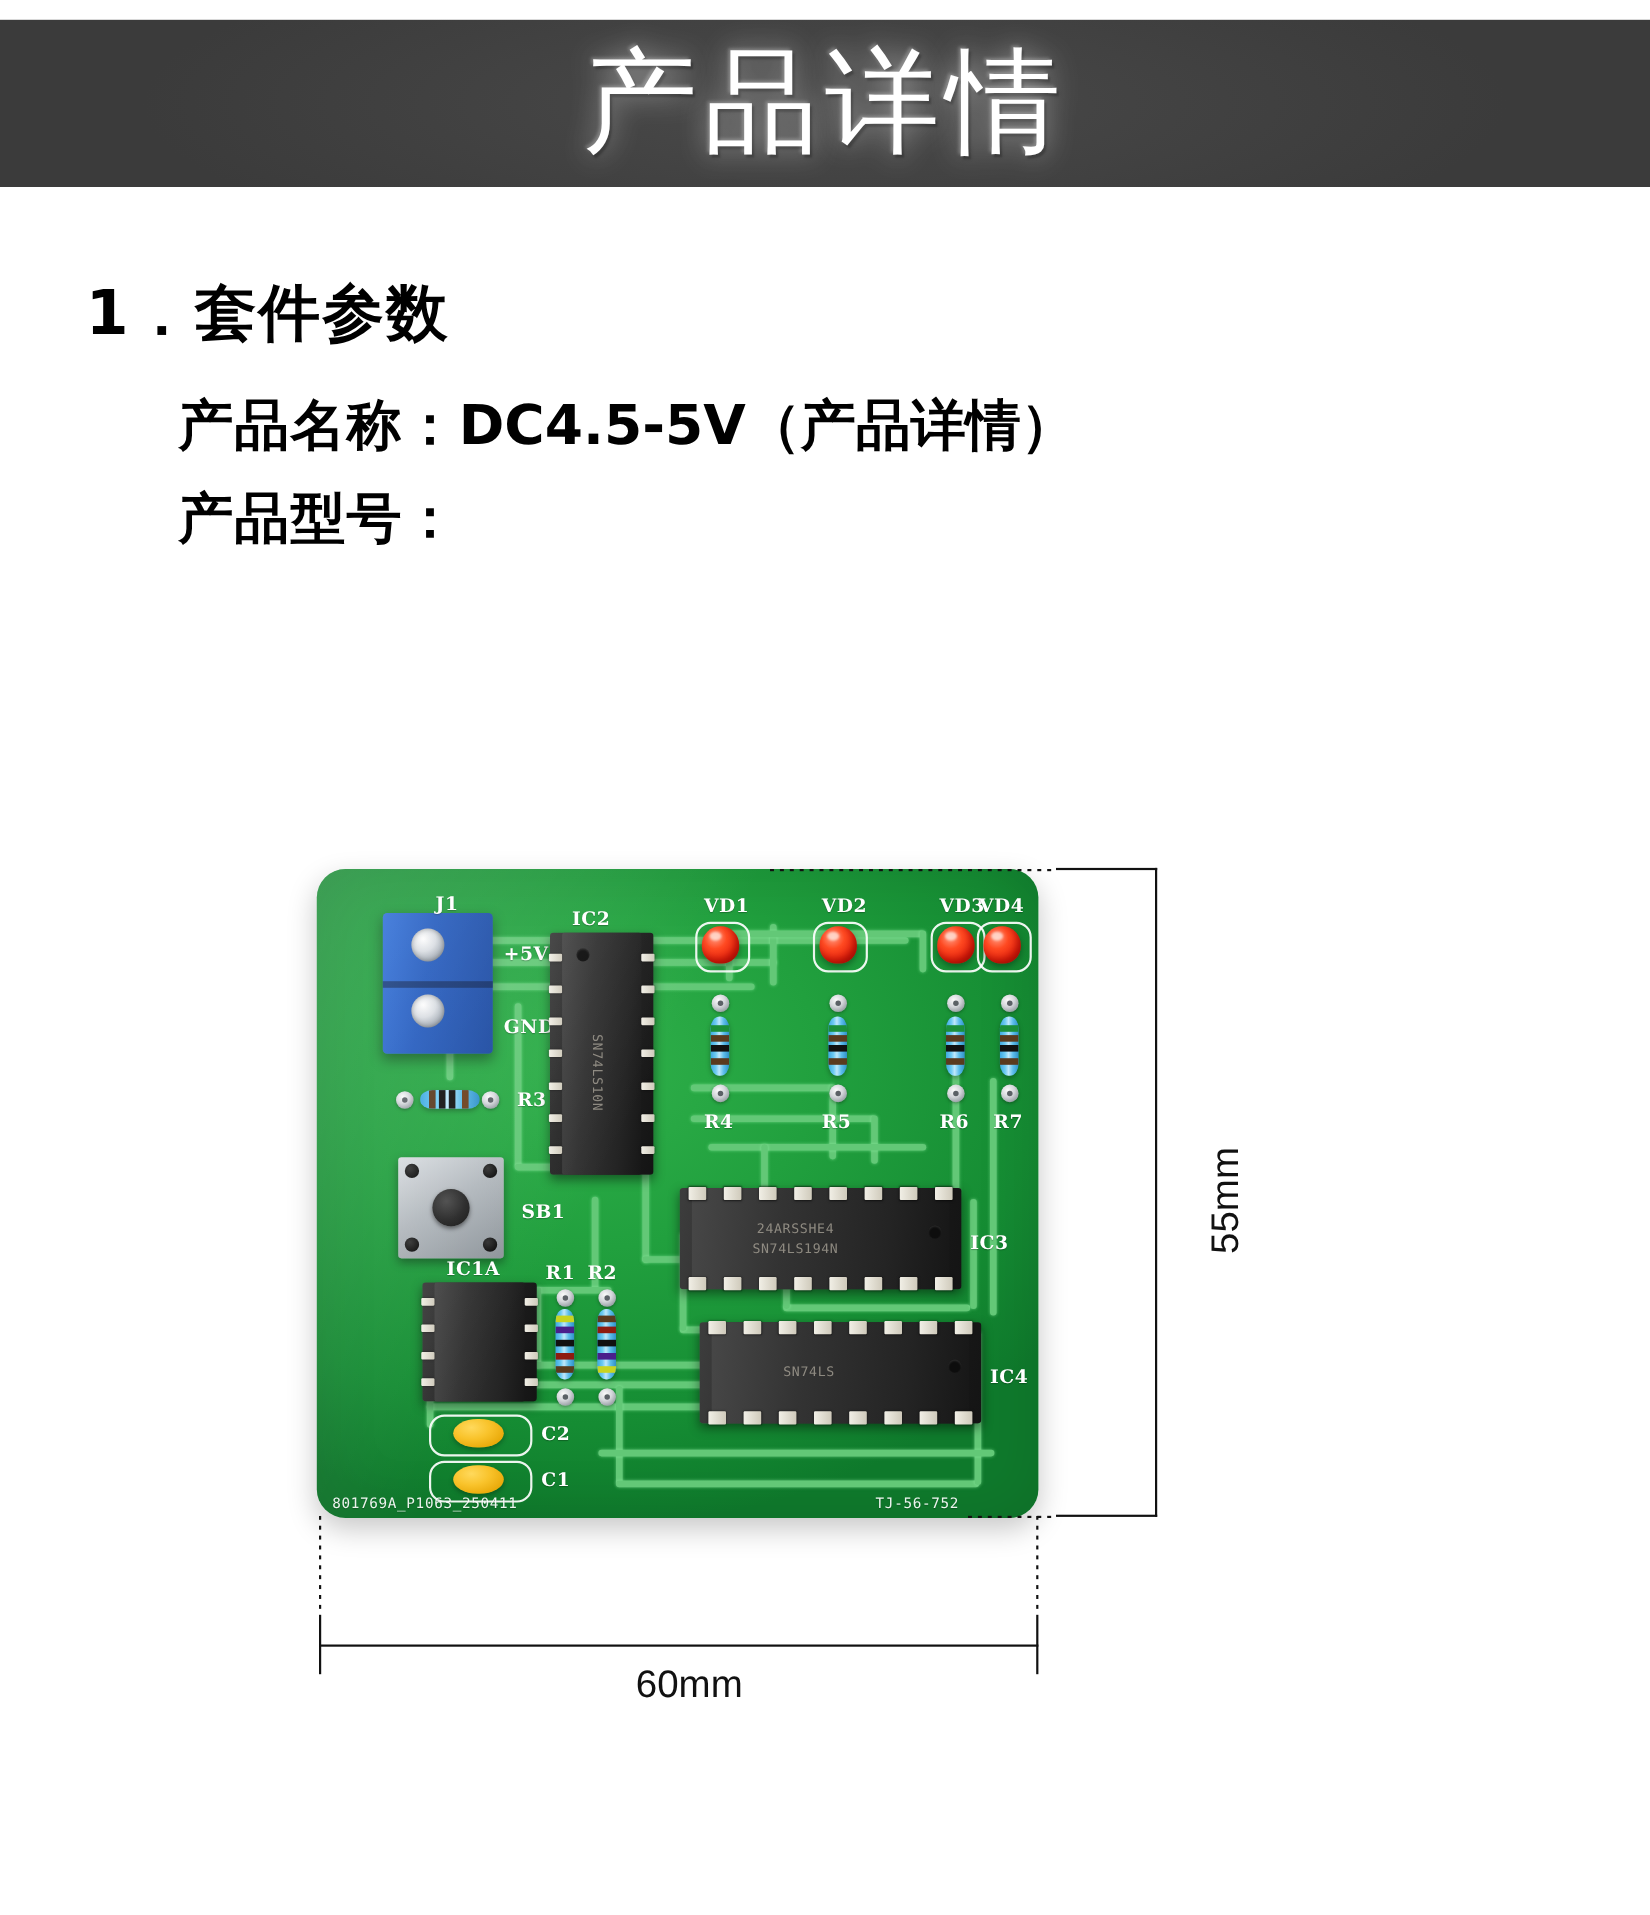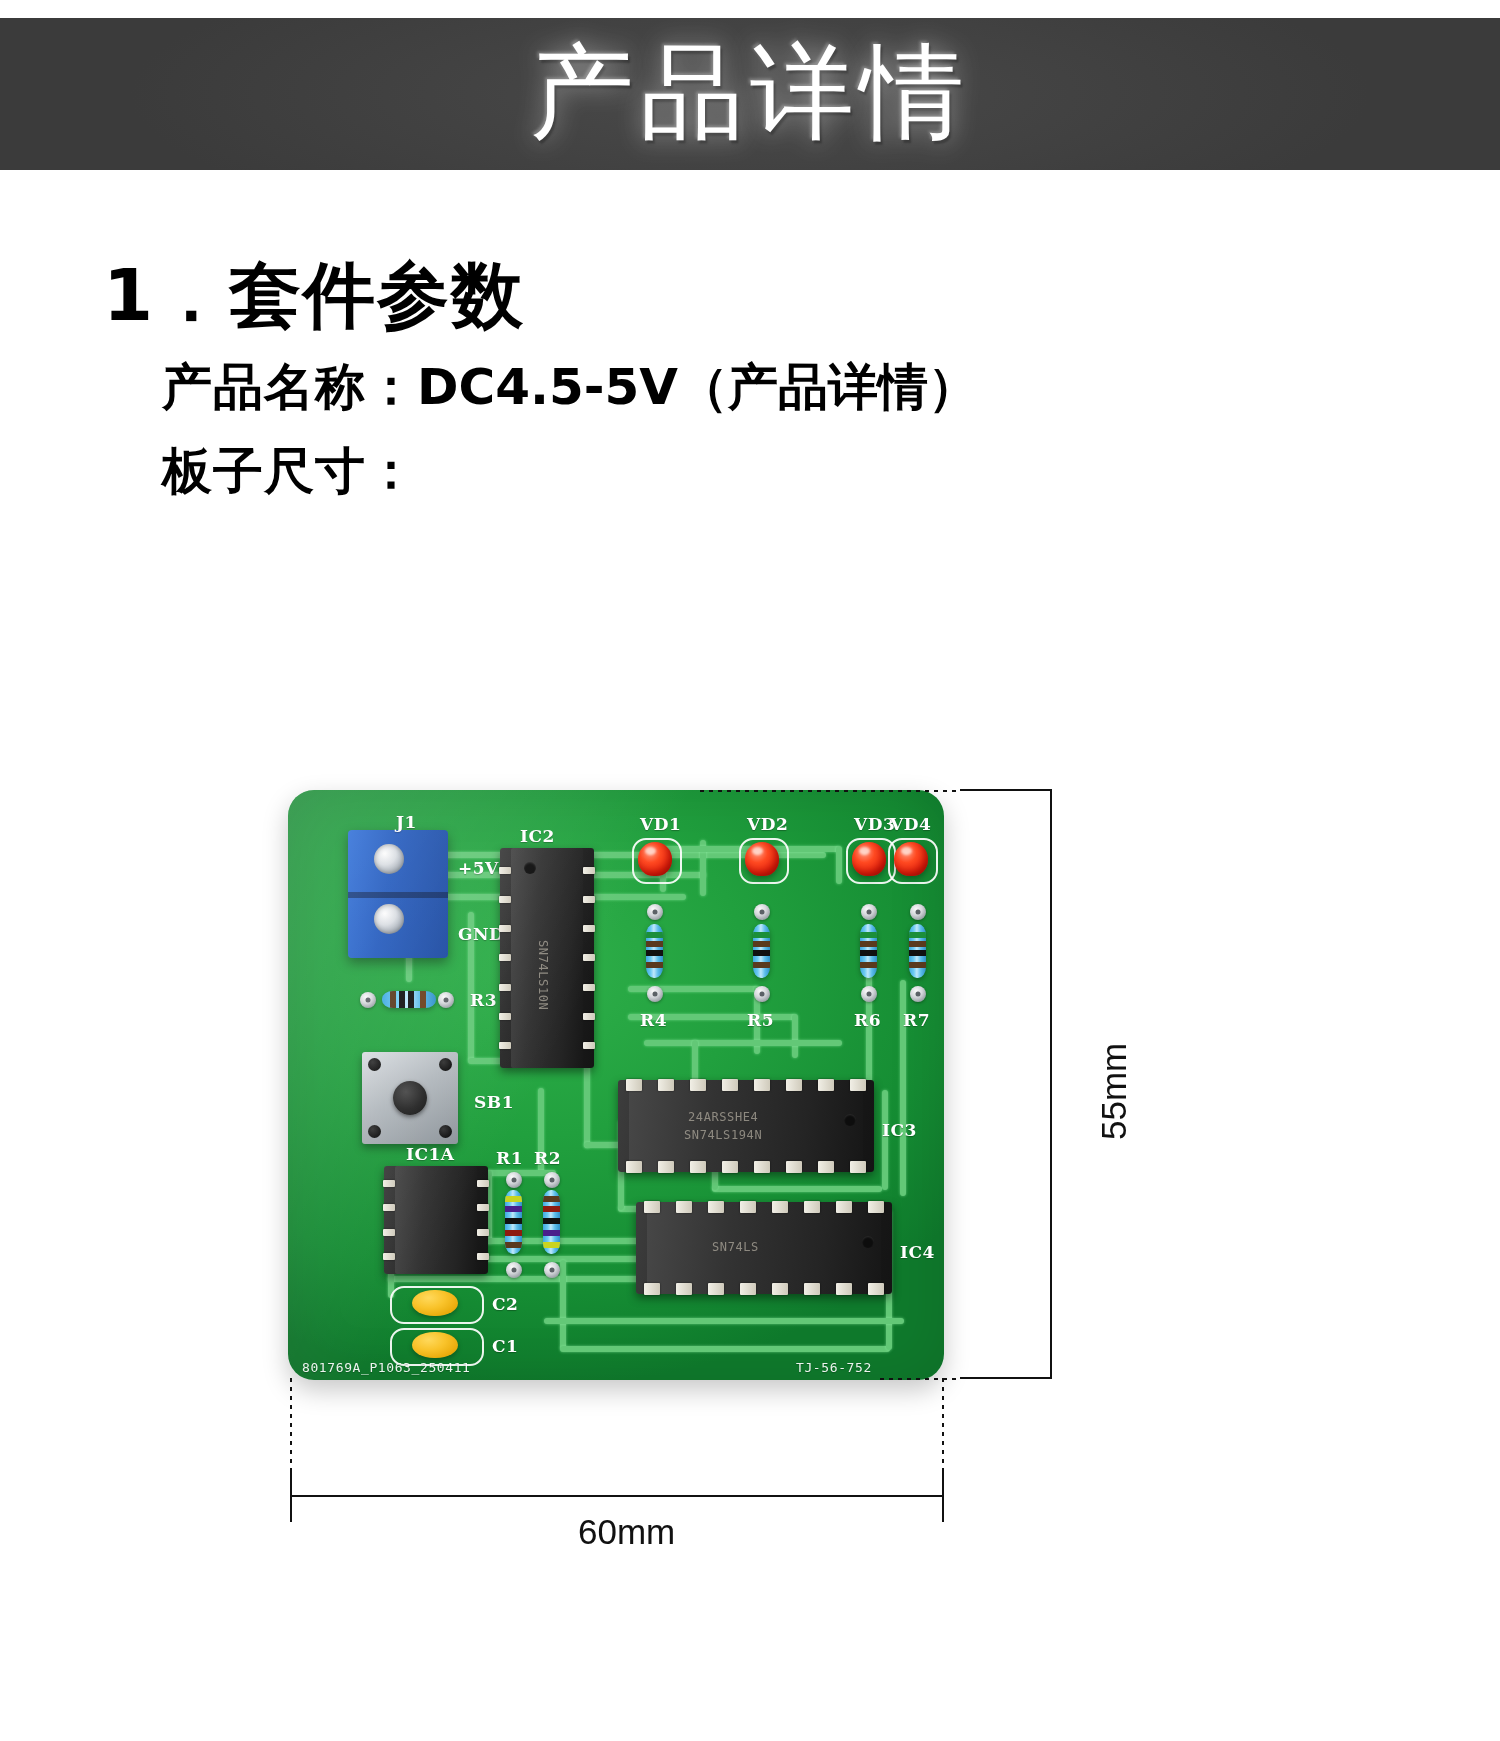--- a/index.html
+++ b/index.html
@@ -40,26 +40,25 @@
       0 0 26px rgba(255,255,255,0.55),
       2px 3px 2px rgba(0,0,0,0.35),
       -2px -2px 3px rgba(255,255,255,0.25);
   }
 
   
   .section-heading {
     position: absolute;
     left: 78px; top: 248px;
     font-family: "DejaVu Sans", "Liberation Sans", sans-serif;
-    font-size: 72px;
+    font-size: 56px;
     font-weight: 700;
     color: #000;
     letter-spacing: 2px;
     white-space: nowrap;
-    margin-left: 25px;
   }
   .spec-list {
     position: absolute;
     left: 162px; top: 362px;
     width: 1150px;
   }
   .spec-row {
     display: flex;
     align-items: baseline;
     font-family: "DejaVu Sans", "Liberation Sans", sans-serif;
@@ -318,21 +317,21 @@
 </div>
 
 <div class="section-heading">1．套件参数</div>
 
 <div class="spec-list">
   <div class="spec-row">
     <span class="spec-label">产品名称：</span>
     <span class="spec-value">DC4.5-5V（产品详情）</span>
   </div>
   <div class="spec-row">
-    <span class="spec-label">板子尺寸：</span>
+    <span class="spec-label">产品型号：</span>
   </div>
 </div>
 
 <div class="figure">
 
   <div class="pcb">
 
     <div class="trace h" style="left:118px; top:62px; width:420px;"></div>
     <div class="trace h" style="left:118px; top:82px; width:300px;"></div>
     <div class="trace h" style="left:118px; top:104px; width:280px;"></div>

